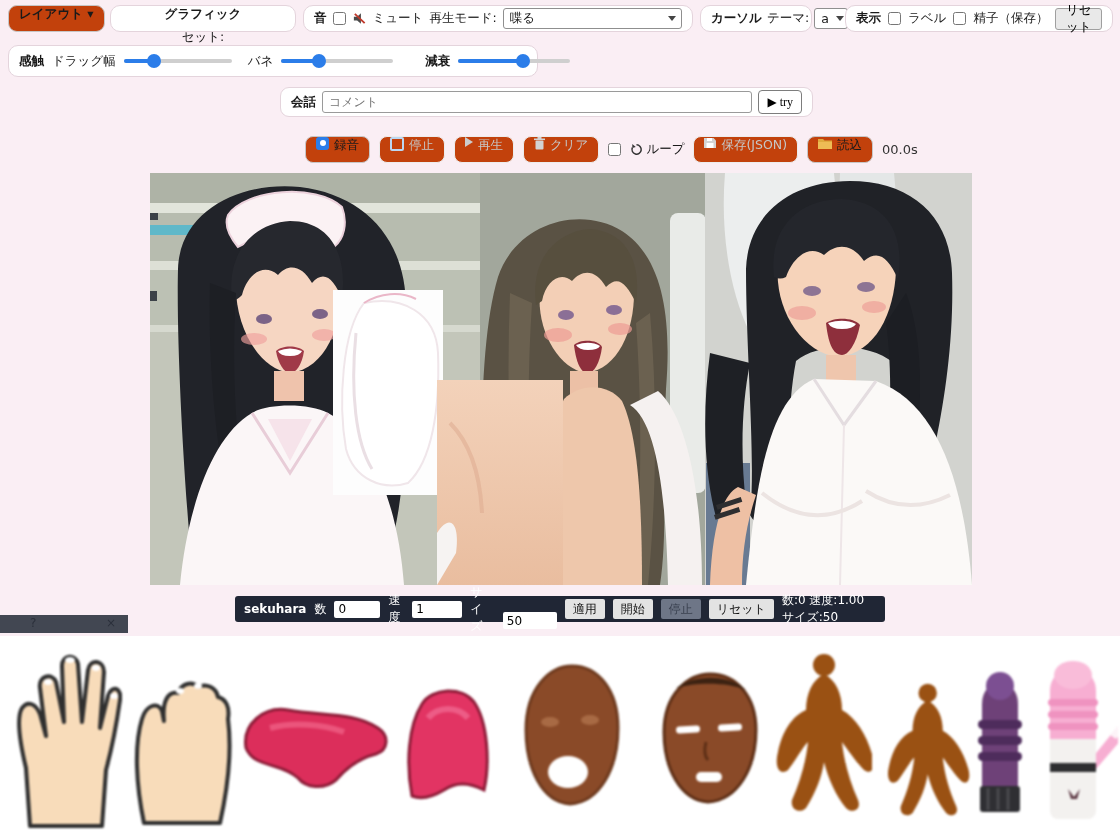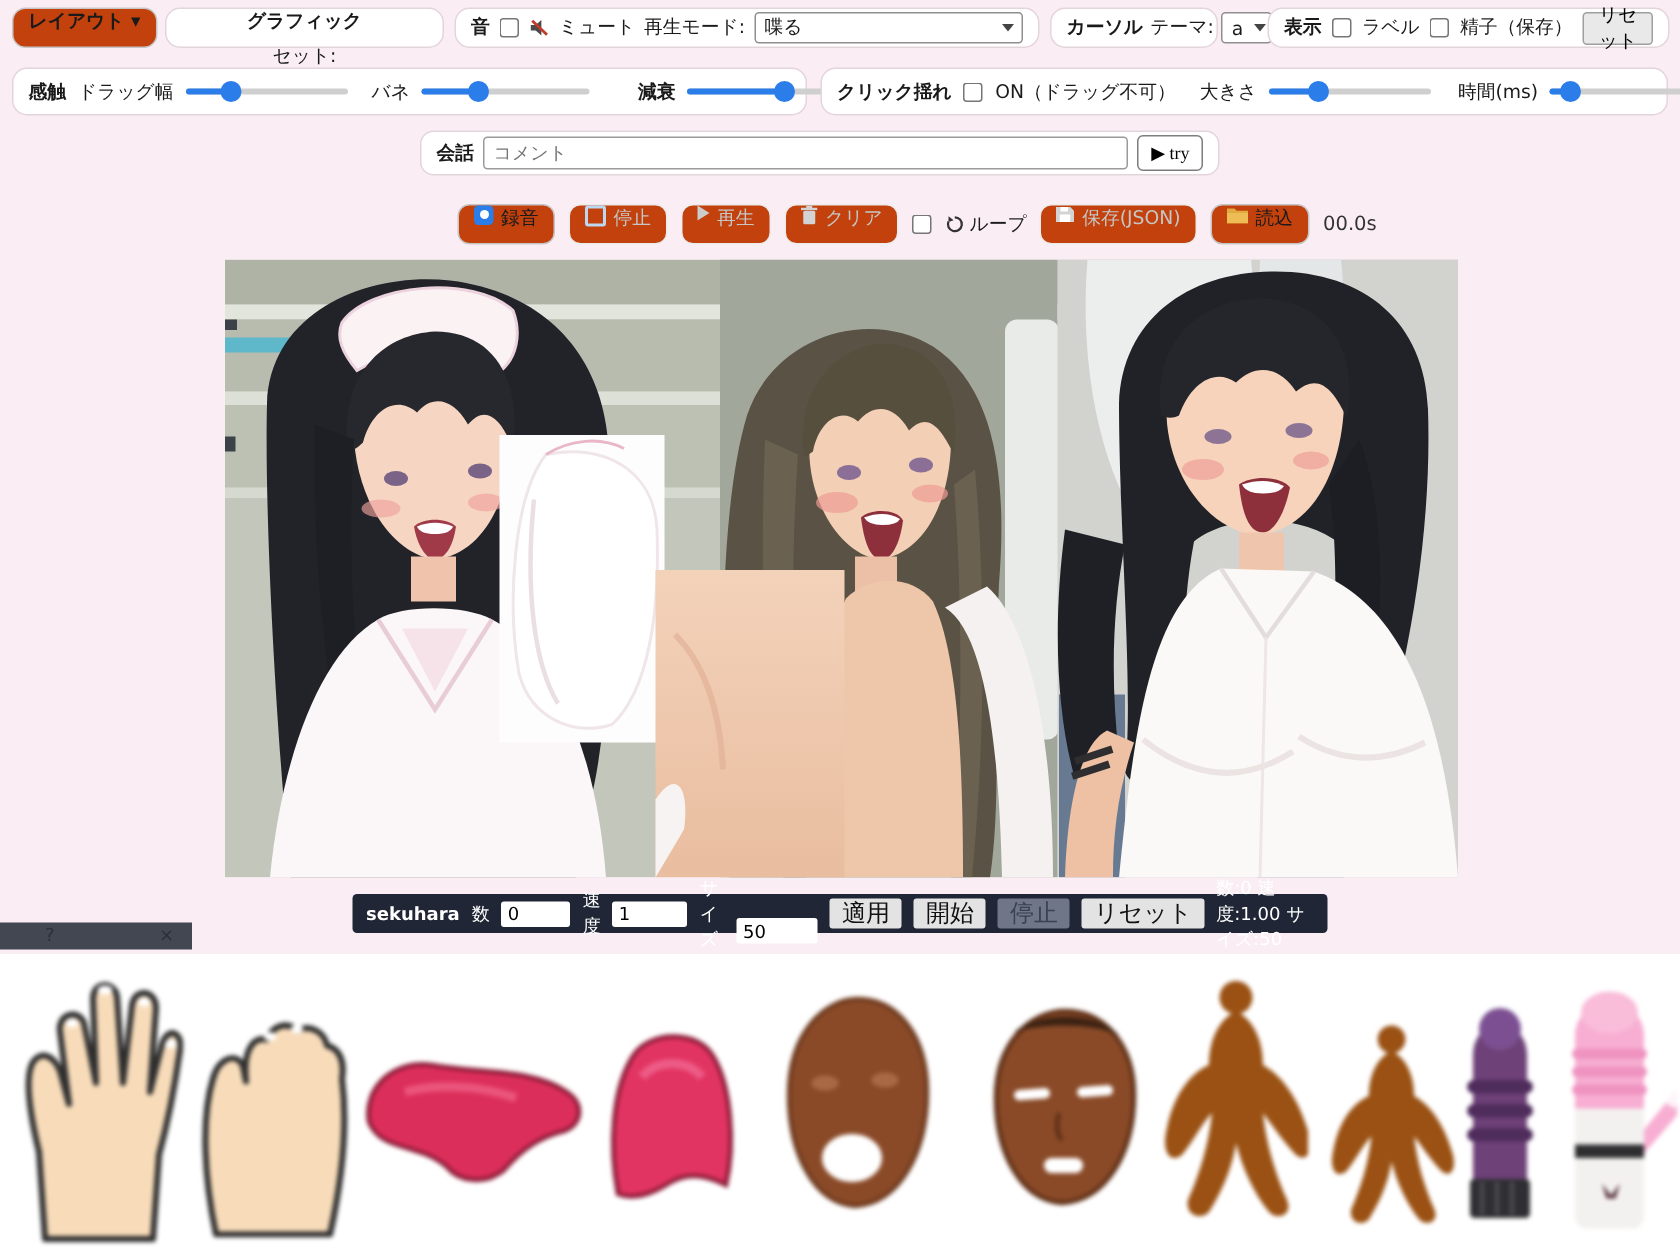--- a/index.html
+++ b/index.html
@@ -24,21 +24,21 @@
   .txt{border:1px solid #9a9a9a;border-radius:3px;height:22px;font-size:12px;padding:0 6px;box-sizing:border-box;font-family:inherit;}
   .trybtn{background:#fff;border:1px solid #7d7d7d;border-radius:4px;height:24px;padding:0 8px;font-size:12px;display:inline-flex;align-items:center;gap:4px;cursor:pointer;font-family:inherit;}
   
   .rec-ic{width:13px;height:13px;background:#2b7de9;border-radius:3px;display:inline-flex;align-items:center;justify-content:center;}
   .rec-ic i{display:block;width:6px;height:6px;background:#fff;border-radius:50%;}
   .stop-ic{width:10px;height:10px;border:2px solid #bcd7f2;border-radius:2px;}
   .play-ic{width:0;height:0;border-top:5px solid transparent;border-bottom:5px solid transparent;border-left:8px solid #cccccc;}
   
   .skbar{position:absolute;left:235px;top:596px;width:650px;height:26px;background:#202635;border-radius:3px;display:flex;align-items:center;gap:8px;padding:0 9px;box-sizing:border-box;color:#fff;font-size:12px;}
   .skbar input{height:17px;border:none;border-radius:2px;font-size:12px;padding:0 4px;font-family:inherit;}
-  .sk-btn{background:#e3e3e3;border:none;border-radius:2px;height:20px;padding:0 8px;font-size:16px;color:#111;cursor:pointer;font-family:inherit;white-space:nowrap;}
+  .sk-btn{background:#e3e3e3;border:none;border-radius:2px;height:20px;padding:0 8px;font-size:12px;color:#111;cursor:pointer;font-family:inherit;white-space:nowrap;}
   .sk-btn.disabled{background:#6e7687;color:#3a4150;}
   
   .minipanel{position:absolute;left:0;top:615px;width:128px;height:18px;background:#424752;color:#2b303b;font-size:12px;}
   .minipanel span{position:absolute;top:1px;}
   
   .stampstrip{position:absolute;left:0;top:636px;width:1120px;height:204px;background:#ffffff;}
   .stamp{position:absolute;filter:blur(1.3px);cursor:pointer;}
   .scene{position:absolute;left:150px;top:173px;width:822px;height:412px;overflow:hidden;}
   .timer{font-size:13px;color:#333;}
 </style>
@@ -110,37 +110,20 @@
         <span class="thumb" style="left: 34%;"></span>
     </span>
     <span class="lbl" style="margin-left:24px;font-weight:bold;">減衰</span>
     <span class="slider" style="width:112px;">
       <span class="track"></span>
         <span class="fill" style="width: 58%;"></span>
         <span class="thumb" style="left: 58%;"></span>
     </span>
   </div>
 
-  <div class="box" style="left:547px;top:45px;width:565px;height:32px;gap:8px;">
-    <span class="bold lbl">クリック揺れ</span>
-    <input type="checkbox" style="">
-    <span class="lbl">ON（ドラッグ不可）</span>
-    <span class="lbl" style="margin-left:8px;">大きさ</span>
-    <span class="slider" style="width:108px;">
-      <span class="track"></span>
-        <span class="fill" style="width: 31%;"></span>
-        <span class="thumb" style="left: 31%;"></span>
-    </span>
-    <span class="lbl" style="margin-left:10px;">時間(ms)</span>
-    <span class="slider" style="width:110px;">
-      <span class="track"></span>
-        <span class="fill" style="width: 12%;"></span>
-        <span class="thumb" style="left: 12%;"></span>
-    </span>
-  </div>
 
   <div class="box" style="left:280px;top:87px;width:533px;height:30px;border-radius:9px;font-family:Liberation Serif, serif;">
     <span class="bold lbl">会話</span>
     <input class="txt" style="flex: 1 1 0%;" type="text" placeholder="コメント">
     <button class="trybtn">
       <span>▶ try</span>
     </button>
   </div>
 
   <div style="position:absolute;left:305px;top:135px;height:28px;display:flex;align-items:center;gap:9px;">

